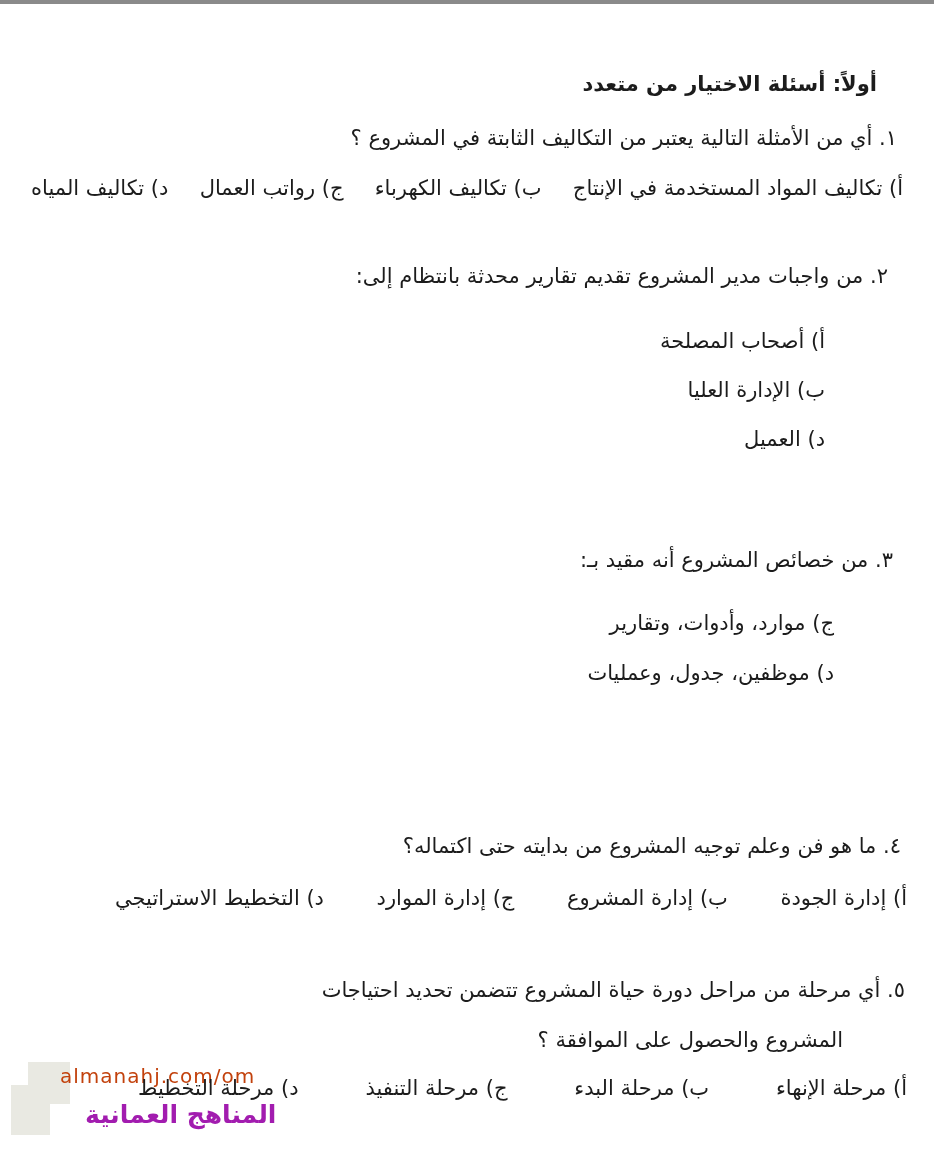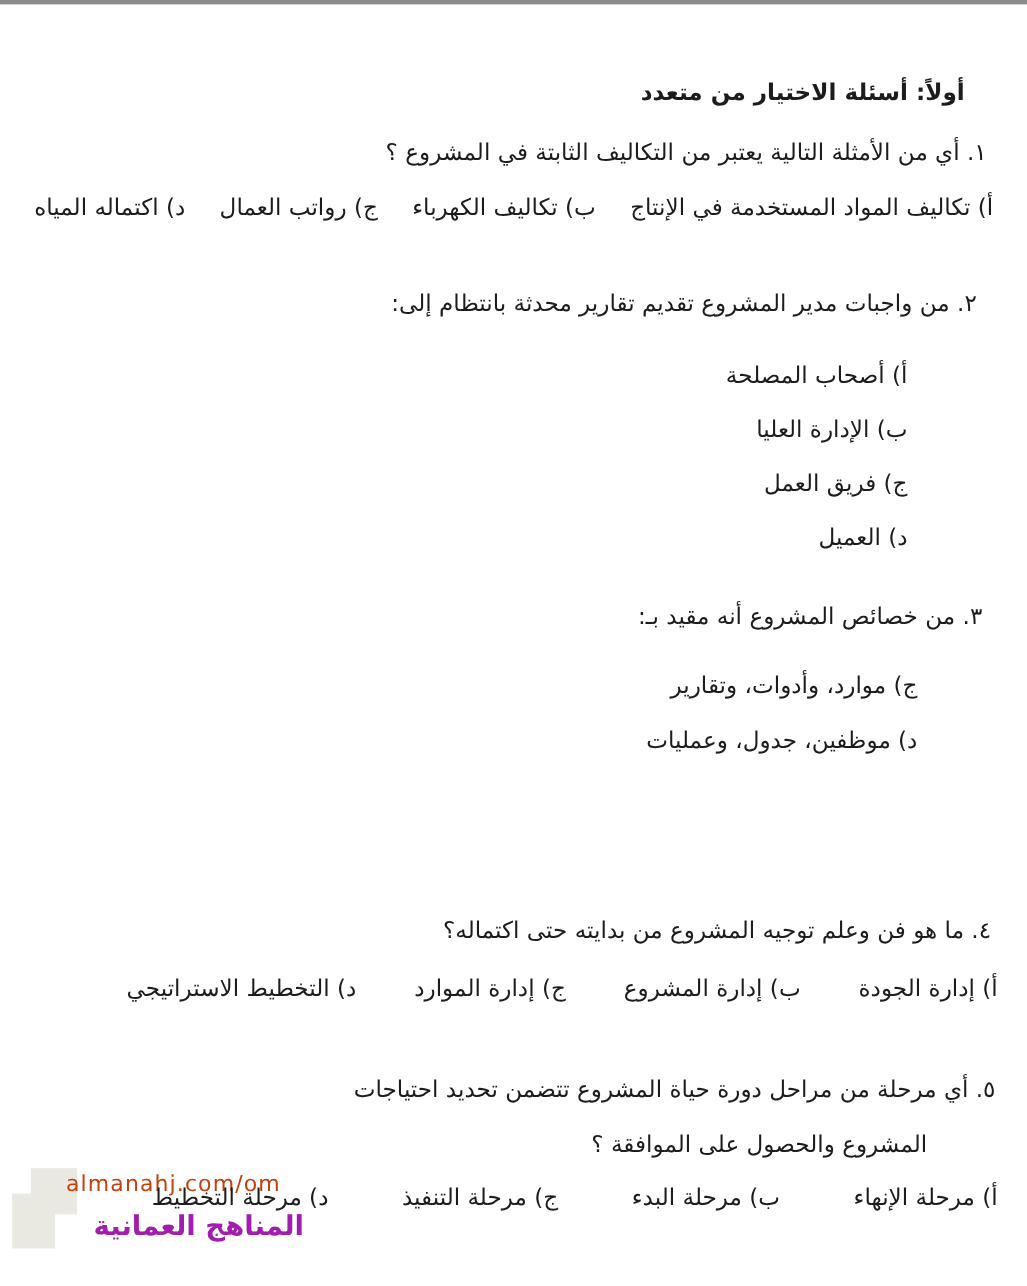--- a/index.html
+++ b/index.html
@@ -75,28 +75,27 @@
   <div class="wm-url" style="color: #c2410c;">almanahj.com/om</div>
   <div class="wm-arabic" style="color: #a21caf; text-align: center;">المناهج العمانية</div>
 
   <div class="doc-title">أولاً: أسئلة الاختيار من متعدد</div>
 
   <div class="q-text q1-text">١. أي من الأمثلة التالية يعتبر من التكاليف الثابتة في المشروع ؟</div>
   <div class="options-row q1-options">
     <span class="opt">أ) تكاليف المواد المستخدمة في الإنتاج</span>
     <span class="opt">ب) تكاليف الكهرباء</span>
     <span class="opt">ج) رواتب العمال</span>
-    <span class="opt">د) اكتماله المياه</span>
+    <span class="opt">د) تكاليف المياه</span>
   </div>
 
   <div class="q-text q2-text">٢. من واجبات مدير المشروع تقديم تقارير محدثة بانتظام إلى:</div>
   <div class="options-stack q2-options">
     <div class="opt">أ) أصحاب المصلحة</div>
     <div class="opt">ب) الإدارة العليا</div>
-    <div class="opt">ج) فريق العمل</div>
     <div class="opt">د) العميل</div>
   </div>
 
   <div class="q-text q3-text">٣. من خصائص المشروع أنه مقيد بـ:</div>
   <div class="options-stack q3-options">
     <div class="opt">ج) موارد، وأدوات، وتقارير</div>
     <div class="opt">د) موظفين، جدول، وعمليات</div>
   </div>
 
   <div class="q-text q4-text">٤. ما هو فن وعلم توجيه المشروع من بدايته حتى اكتماله؟</div>

